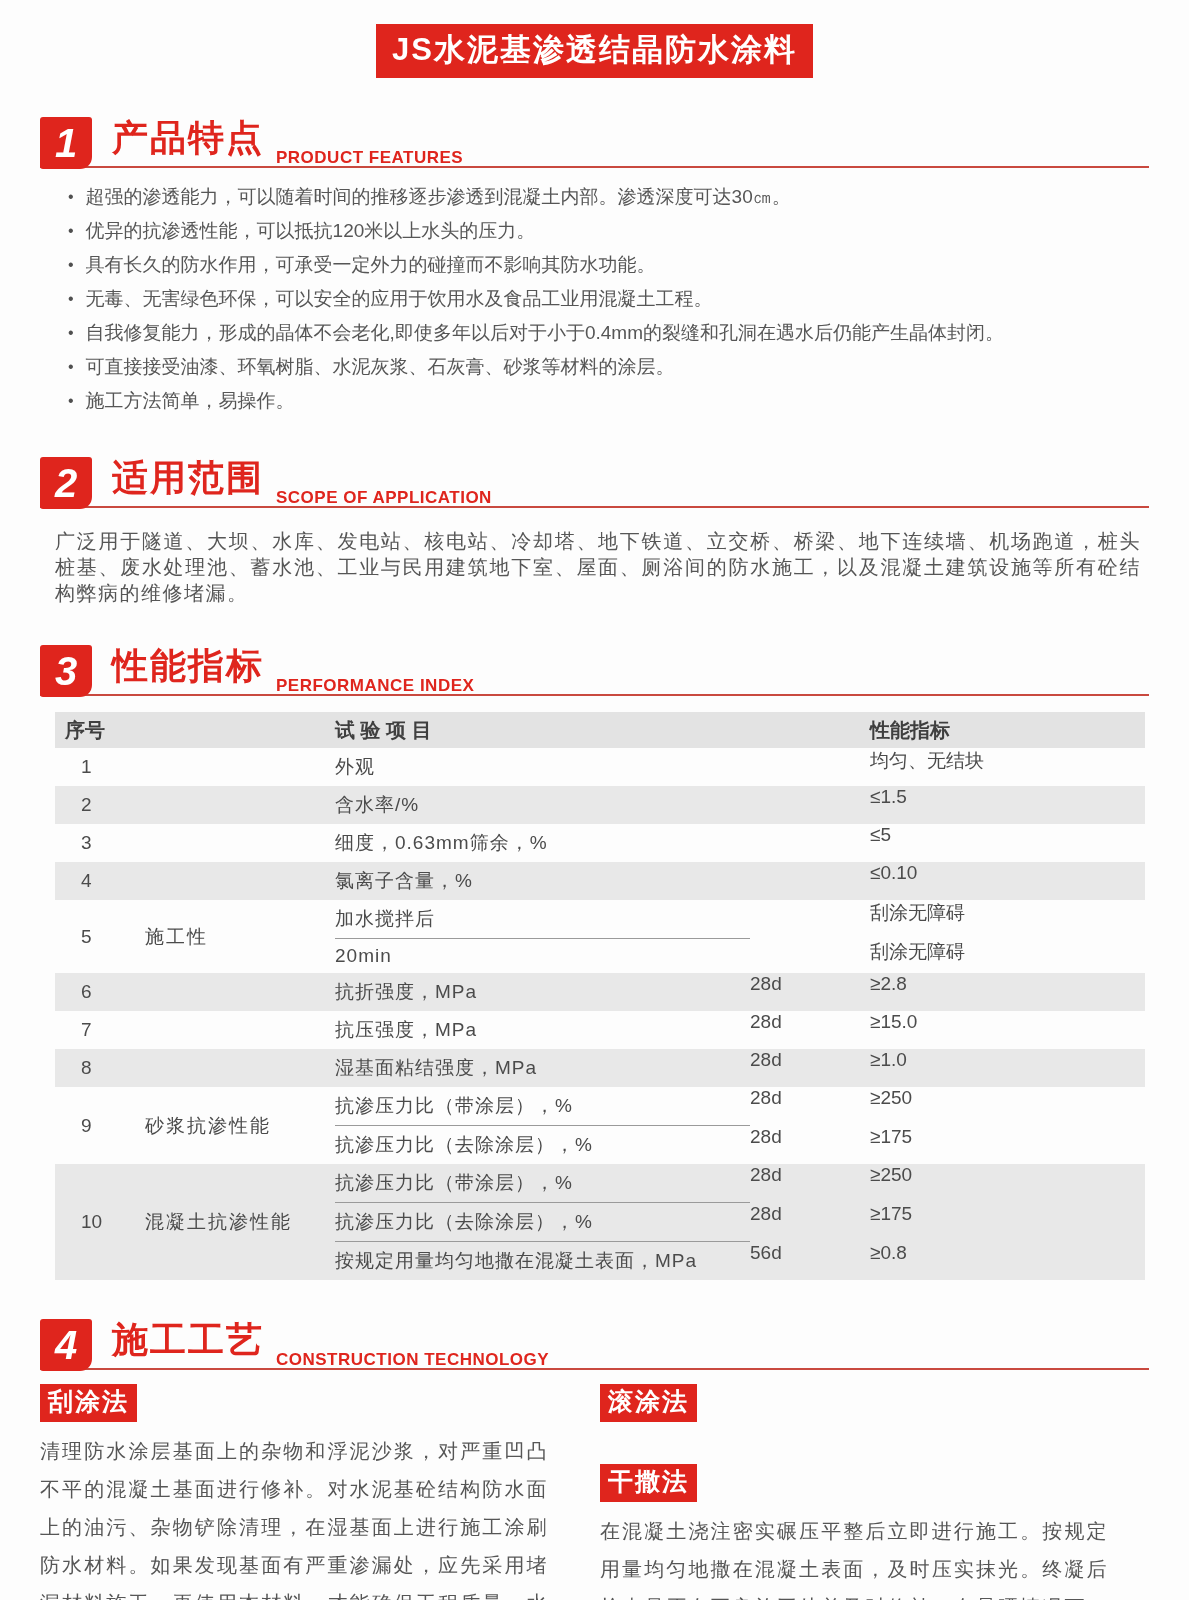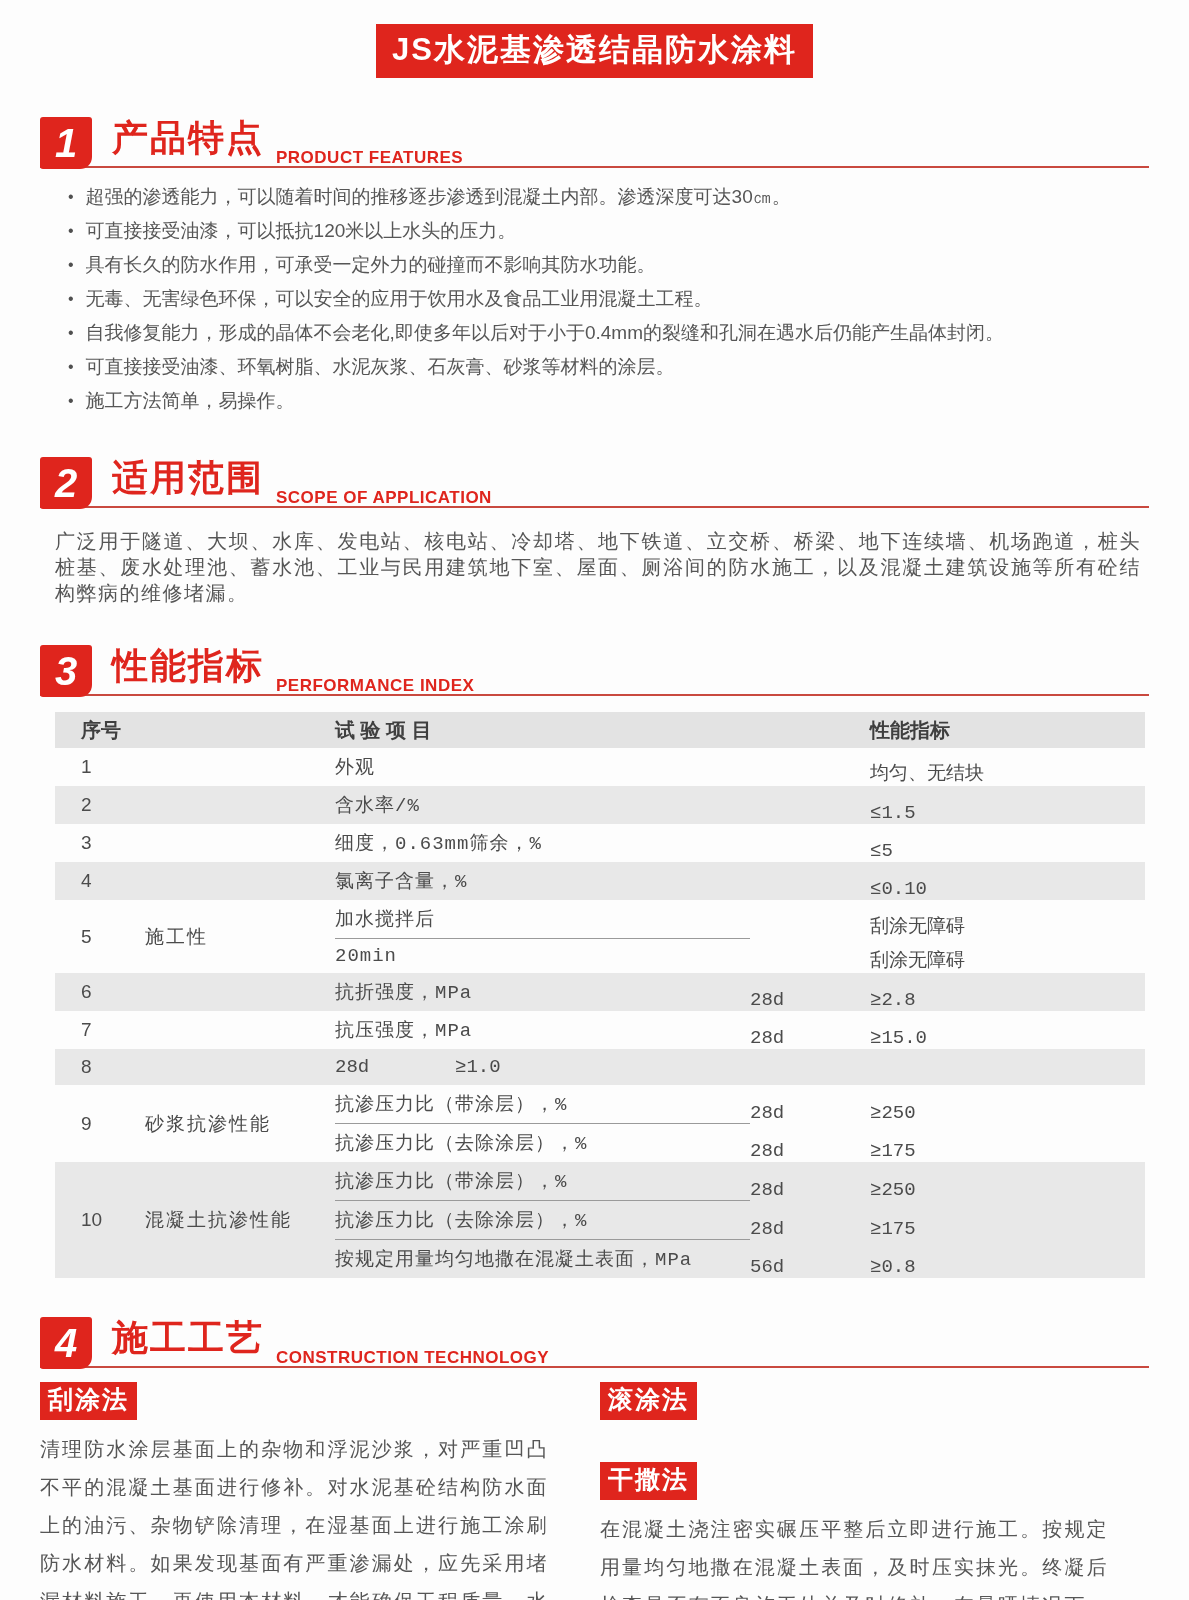--- a/index.html
+++ b/index.html
@@ -35,28 +35,28 @@
   .bullets .dot{color:#4f4f4f;margin-right:12px;font-size:16px;line-height:34px;}
 
   
   .scope{margin:20px 48px 0 55px;color:var(--body-text);font-size:20px;line-height:26px;
     text-align:justify;letter-spacing:1.5px;}
 
   
   .ptable{margin:16px 44px 0 55px;font-size:19px;color:var(--table-text);}
   .trow{display:flex;align-items:stretch;min-height:36px;}
   .thead{background:var(--head-bg);font-weight:bold;color:#3f3f3f;align-items:center;min-height:36px;font-size:20px;}
-  .h-no{width:280px;padding-left:26px;}
+  .h-no{width:280px;padding-left:10px;}
   .h-name{width:535px;}
   .h-val{flex:1;}
   .shaded{background:var(--shade-bg);}
   .c-no{width:60px;padding-left:26px;display:flex;align-items:center;}
   .c-group{width:220px;padding-left:30px;display:flex;align-items:center;letter-spacing:2px;}
   .c-items{flex:1;display:flex;flex-direction:column;justify-content:center;}
-  .item{display:flex;align-items:flex-end;font-family:Liberation Mono, monospace;}
+  .item{display:flex;align-items:flex-start;}
   .i-name{width:415px;padding:6px 30px 6px 0;letter-spacing:1px;}
   .item.ruled .i-name{border-bottom:1px solid #9a9a9a;}
   .i-age{width:120px;}
   .i-val{flex:1;}
 
   
   .cols{display:flex;margin:14px 40px 0;gap:52px;}
   .col{width:508px;}
   .badge{display:inline-block;background:var(--red);color:#fff;font-size:25px;font-weight:bold;
     padding:1px 8px 4px;letter-spacing:2px;}
@@ -76,21 +76,21 @@
     <div class="sec-sub">PRODUCT FEATURES</div>
     <div class="sec-line"></div>
   </div>
   <ul class="bullets">
       <li>
         <span class="dot">•</span>
         <span>超强的渗透能力，可以随着时间的推移逐步渗透到混凝土内部。渗透深度可达30㎝。</span>
       </li>
       <li>
         <span class="dot">•</span>
-        <span>可直接接受油漆，可以抵抗120米以上水头的压力。</span>
+        <span>优异的抗渗透性能，可以抵抗120米以上水头的压力。</span>
       </li>
       <li>
         <span class="dot">•</span>
         <span>具有长久的防水作用，可承受一定外力的碰撞而不影响其防水功能。</span>
       </li>
       <li>
         <span class="dot">•</span>
         <span>无毒、无害绿色环保，可以安全的应用于饮用水及食品工业用混凝土工程。</span>
       </li>
       <li>
@@ -208,20 +208,21 @@
               <div class="i-age">28d</div>
               <div class="i-val">≥15.0</div>
             </div>
           </div>
         </div>
         <div class="trow shaded">
           <div class="c-no">8</div>
           <div class="c-group"></div>
           <div class="c-items">
             <div class="item">
+              <div class="i-name">湿基面粘结强度，MPa</div>
               <div class="i-age">28d</div>
               <div class="i-val">≥1.0</div>
             </div>
           </div>
         </div>
         <div class="trow">
           <div class="c-no">9</div>
           <div class="c-group">砂浆抗渗性能</div>
           <div class="c-items">
             <div class="item ruled">

